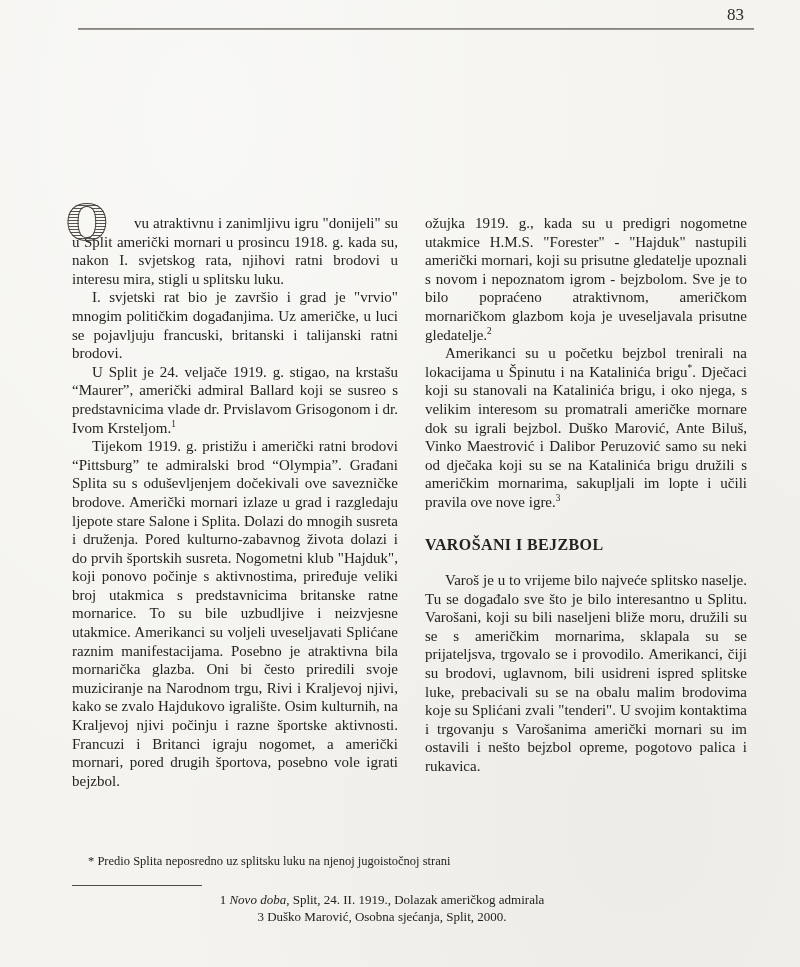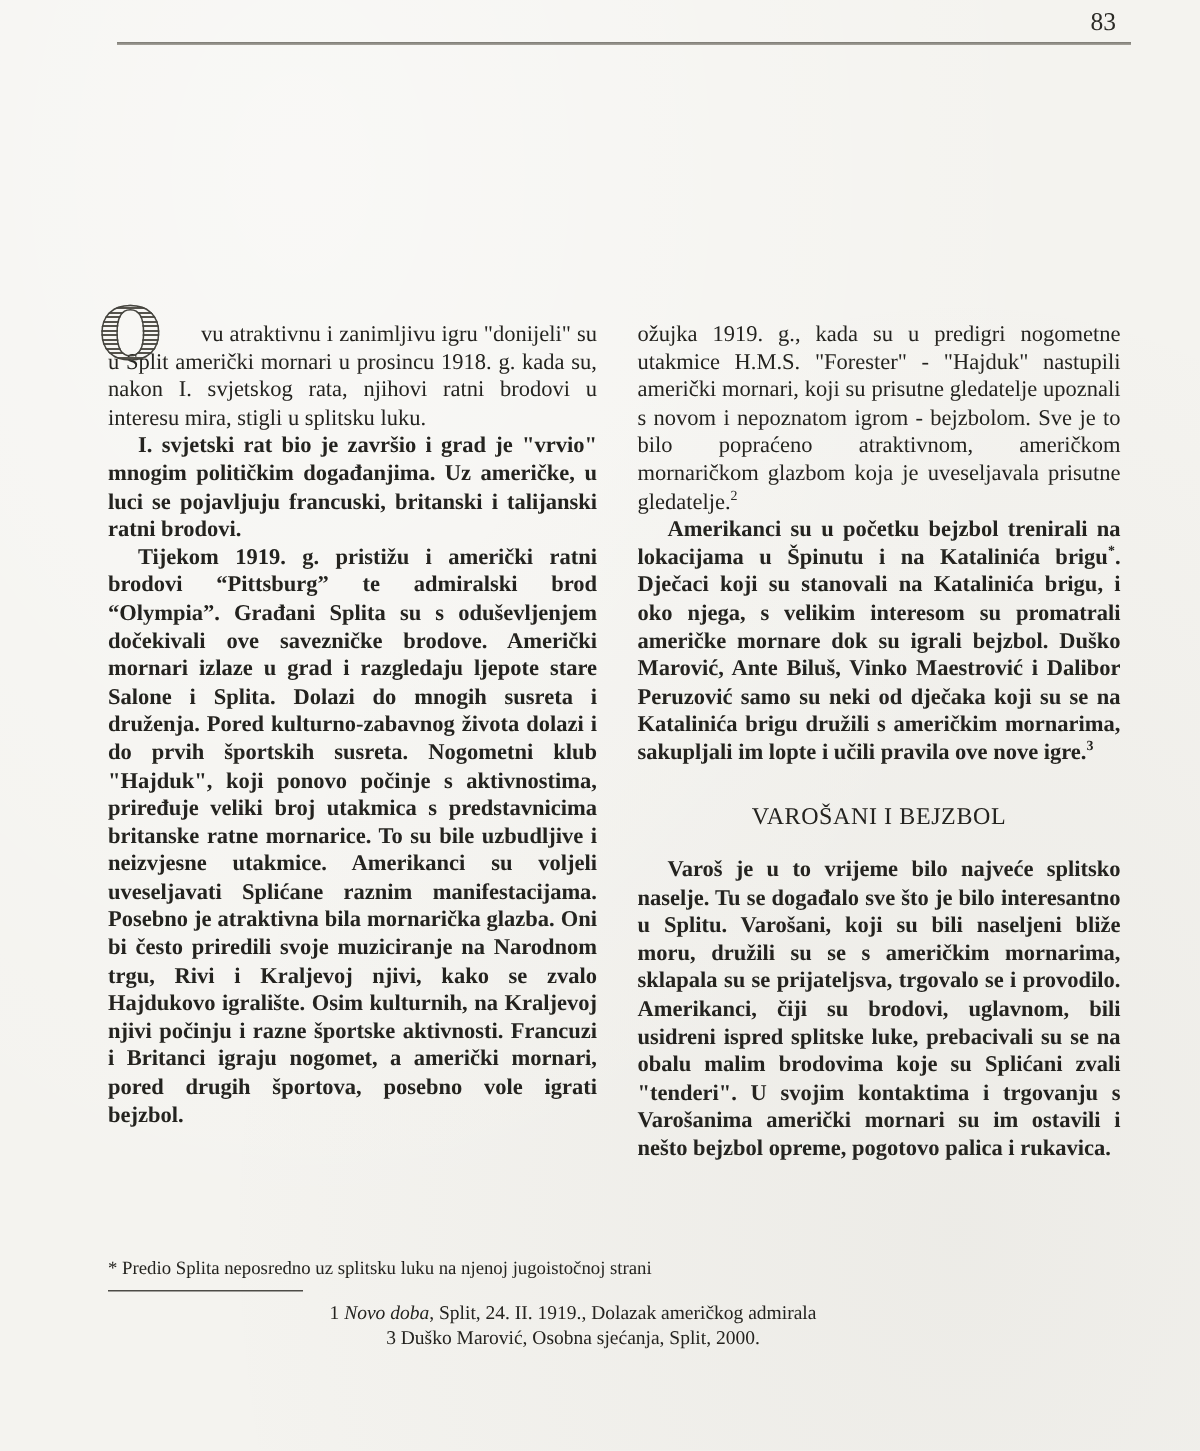--- a/index.html
+++ b/index.html
@@ -31,45 +31,46 @@
       -webkit-text-stroke:1px #45443e;
     }
   }
   .title{position:absolute;top:52px;left:78px;margin:0;font-size:43px;letter-spacing:3px;line-height:1;}
 
   .columns{position:absolute;top:214px;left:72px;width:675px;display:flex;}
   .col{text-align:justify;font-size:15px;line-height:18.6px;}
   .col-left{width:326px;margin-right:27px;}
   .col-right{width:322px;}
   .p{margin:0;}
-  .p.indent{text-indent:20px;font-weight:bold;}
+  .p.indent{text-indent:20px;}
   .p.first{position:relative;}
   .dropcap{position:absolute;left:-6px;top:-15px;font-size:48px;line-height:1;}
   .dc-gap{display:inline-block;width:62px;height:1px;}
   sup{font-size:62%;line-height:0;}
-  h2{font-size:16px;font-weight:400;text-align:center;letter-spacing:.4px;
+  h2{font-size:16px;font-weight:700;text-align:left;letter-spacing:.4px;
      margin:24px 0 17px 0;text-indent:0;}
 
   .footnotes{position:absolute;top:838px;left:72px;width:620px;}
-  .starnote{margin:0;font-size:12.5px;line-height:15px;}
+  .starnote{margin:16px;font-size:12.5px;line-height:15px;}
   .fn-rule{width:130px;height:1px;background:#4c4b46;margin:7px 0 6px 0;}
   .fn{margin:0;font-size:13px;line-height:16.6px;text-align:center;}
   .it{font-style:italic;}
 </style>
 </head>
 <body>
 
 <div class="page">
   <div class="page-number">83</div>
   <div class="top-rule"></div>
 
   <div class="columns">
     <div class="col col-left" id="col-left">
         <p class="p first"><span class="dropcap engraved">O</span><span class="dc-gap"></span><span>vu atraktivnu i zanimljivu igru "donijeli" su u Split američki mornari u prosincu 1918. g. kada su, nakon I. svjetskog rata, njihovi ratni brodovi u interesu mira, stigli u splitsku  luku.</span></p>
         <p class="p indent"><span>I. svjetski rat bio je završio i grad je "vrvio" mnogim političkim događanjima. Uz američke, u luci se pojavljuju francuski, britanski i talijanski ratni brodovi.</span></p>
+        <p class="p indent"><span>U Split je 24. veljače 1919. g. stigao, na krstašu “Maurer”, američki admiral Ballard koji se susreo s predstavnicima vlade dr. Prvislavom Grisogonom i dr. Ivom Krsteljom.</span><sup>1</sup></p>
         <p class="p indent"><span>Tijekom 1919. g. pristižu i američki ratni brodovi “Pittsburg” te admiralski brod “Olympia”. Građani Splita su s oduševljenjem dočekivali ove savezničke brodove. Američki mornari izlaze u grad i razgledaju ljepote stare Salone i Splita. Dolazi do mnogih susreta i druženja. Pored kulturno-zabavnog života dolazi i do prvih športskih susreta. Nogometni klub "Hajduk", koji ponovo počinje s aktivnostima, priređuje veliki broj utakmica s predstavnicima britanske ratne mornarice. To su bile uzbudljive i neizvjesne utakmice. Amerikanci su voljeli uveseljavati Splićane raznim manifestacijama. Posebno je atraktivna bila mornarička glazba. Oni bi često priredili svoje muziciranje na Narodnom trgu, Rivi i Kraljevoj njivi, kako se zvalo Hajdukovo igralište. Osim kulturnih, na Kraljevoj njivi počinju i razne športske aktivnosti. Francuzi i Britanci igraju nogomet, a američki mornari, pored drugih športova, posebno vole igrati bejzbol.</span></p>
       </div>
     <div class="col col-right" id="col-right">
         <p class="p"><span>ožujka 1919. g., kada su u predigri nogometne utakmice H.M.S. "Forester" - "Hajduk" nastupili američki mornari, koji su prisutne gledatelje upoznali s novom i nepoznatom igrom - bejzbolom. Sve je to bilo popraćeno atraktivnom, američkom mornaričkom glazbom koja je uveseljavala prisutne gledatelje.</span><sup>2</sup></p>
         <p class="p indent"><span>Amerikanci su u početku bejzbol trenirali na lokacijama u Špinutu i na Katalinića brigu</span><sup>*</sup><span>. Dječaci koji su stanovali na Katalinića brigu, i oko njega, s velikim interesom su promatrali američke mornare dok su igrali bejzbol. Duško Marović, Ante Biluš, Vinko Maestrović i Dalibor Peruzović samo su neki od dječaka koji su se na Katalinića brigu družili s američkim mornarima, sakupljali im lopte i učili pravila ove nove igre.</span><sup>3</sup></p>
         <h2>VAROŠANI I BEJZBOL</h2>
         <p class="p indent"><span>Varoš je u to vrijeme bilo najveće splitsko naselje. Tu se događalo sve što je bilo interesantno u Splitu. Varošani, koji su bili naseljeni bliže moru, družili su se s američkim mornarima, sklapala su se prijateljsva, trgovalo se i provodilo. Amerikanci, čiji su brodovi, uglavnom, bili usidreni ispred splitske luke, prebacivali su se na obalu malim brodovima koje su Splićani zvali "tenderi". U svojim kontaktima i trgovanju s Varošanima američki mornari su im ostavili i nešto bejzbol opreme, pogotovo palica i rukavica.</span></p>
       </div>
   </div>
 

